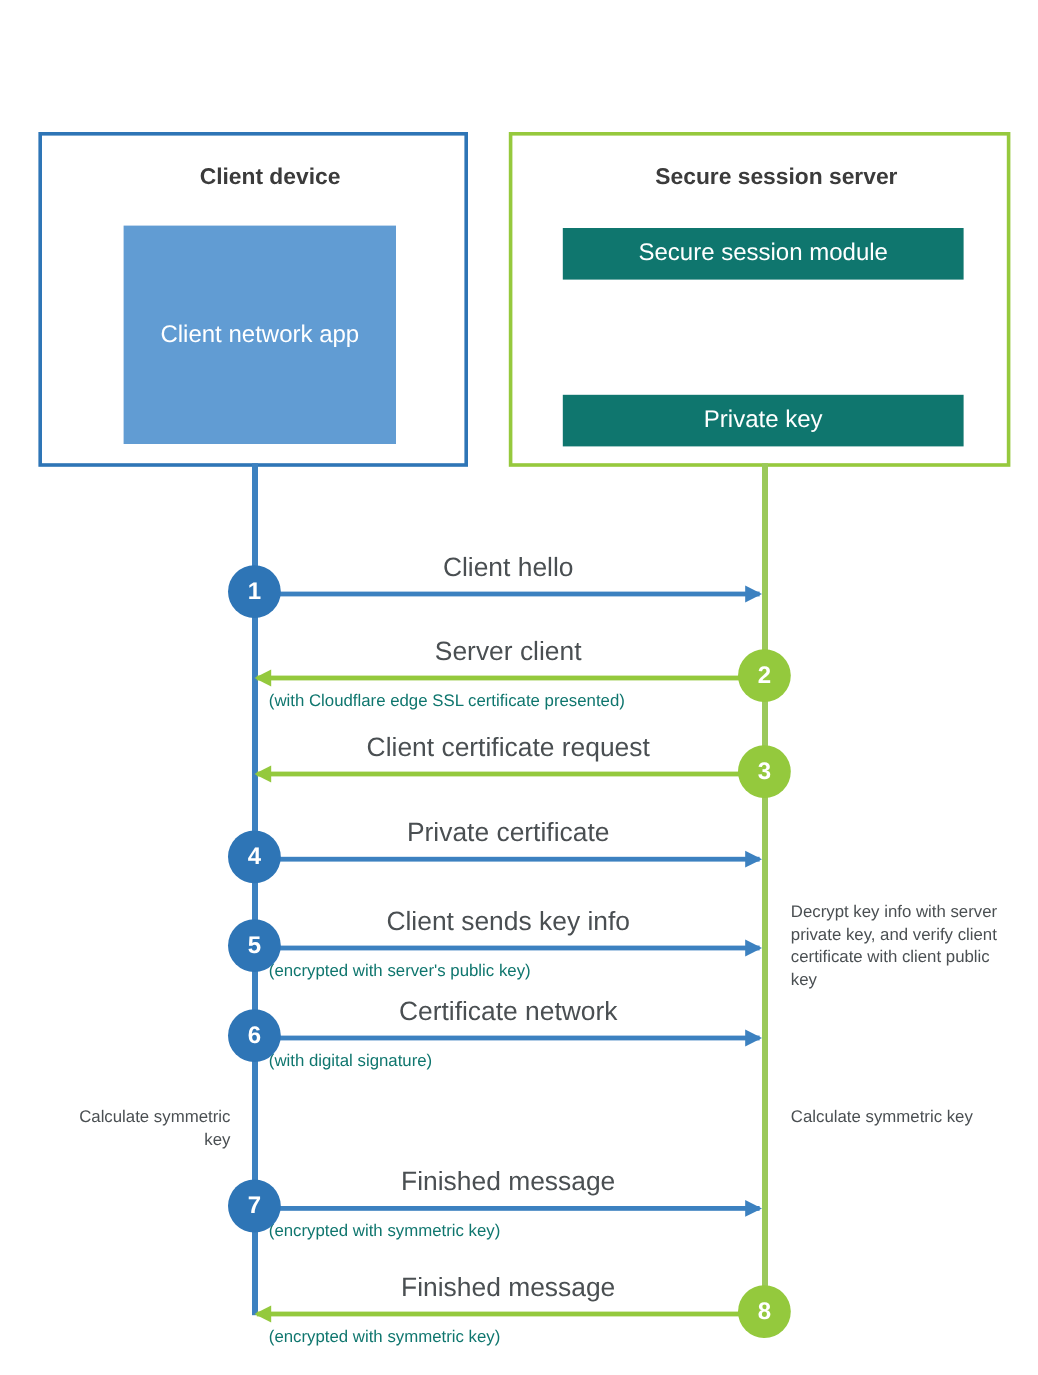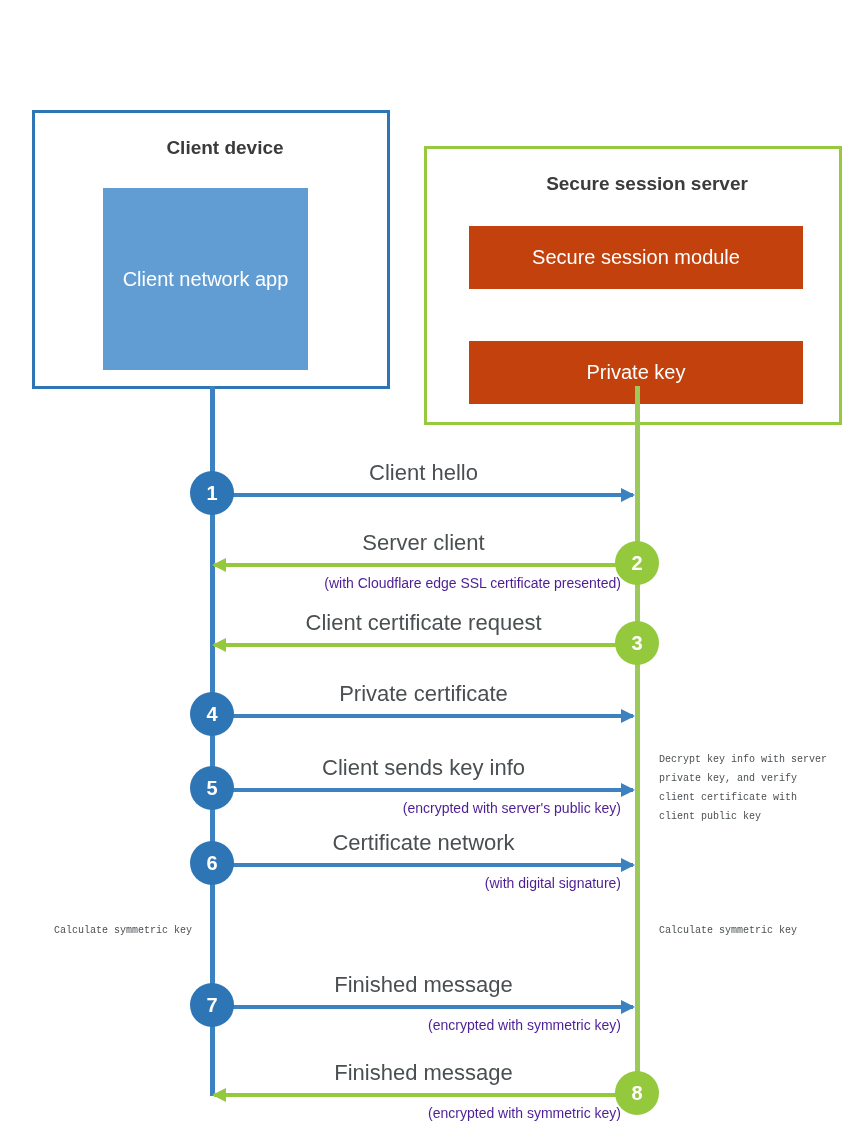--- a/index.html
+++ b/index.html
@@ -16,41 +16,41 @@
     position: absolute; left: 28px; top: 18px;
     font-size: 25px; font-weight: 400; color: #5b6063;
     letter-spacing: 0.1px; white-space: nowrap;
   }
 
   
   .party-box {
     position: absolute; background: #ffffff;
   }
   #client-box { left: 32px;  top: 110px; width: 358px; height: 279px; border: 3px solid #2E75B6; }
-  #server-box { left: 424px; top: 110px; width: 418px; height: 279px; border: 3px solid #96C93D; margin-top: 36px; }
+  #server-box { left: 424px; top: 110px; width: 418px; height: 279px; border: 3px solid #96C93D; }
 
   .party-title {
     position: absolute; left: 0; right: 0; top: 24px;
     text-align: center; font-size: 19px; font-weight: 700; color: #3b3b3b; padding-left: 28px;
   }
 
   #client-app {
-    position: absolute; left: 68px; top: 75px; width: 205px; height: 182px;
+    position: absolute; left: 68px; top: 75px; width: 227px; height: 182px;
     background: #619CD3; color: #ffffff; font-size: 20px; line-height: 28px;
     display: flex; align-items: center; justify-content: center; text-align: center;
   }
 
   .server-module {
-    position: absolute; left: 42px; width: 334px; height: 63px;
-    background: #c2410c; color: #ffffff; font-size: 20px;
+    position: absolute; left: 42px; width: 334px; height: 43px;
+    background: #0f766e; color: #ffffff; font-size: 20px;
     display: flex; align-items: center; justify-content: center; text-align: left;
   }
   #mod-0 { top: 77px; }
   #mod-1 { top: 140px; }
-  #mod-2 { top: 192px; }
+  #mod-2 { top: 216px; }
 
   
   .lifeline { position: absolute; width: 5px; }
   #lifeline-client { left: 210px; top: 386px; height: 710px; background: #3C81C0; }
   #lifeline-server { left: 635px; top: 386px; height: 710px; background: #9BC95A; }
 
   
   .msg { position: absolute; height: 0; }
 
   .msg-line { position: absolute; height: 4px; top: 0; }
@@ -61,36 +61,36 @@
   .msg.to-server .msg-head { left: 621px; border-left: 14px solid #3C81C0; }
 
   .msg.to-client .msg-line { left: 214px; width: 423px; background: #94C93D; }
   .msg.to-client .msg-head { left: 212px; border-right: 14px solid #94C93D; }
 
   .msg-label {
     position: absolute; left: 212px; width: 423px; top: -33px;
     text-align: center; font-size: 22px; color: #4a4f52; white-space: nowrap;
   }
   .msg-sub {
-    position: absolute; left: 198px; width: 423px; top: 12px;
-    text-align: right; font-size: 14px; color: #4c1d95; white-space: nowrap;
+    position: absolute; left: 224px; width: 423px; top: 12px;
+    text-align: left; font-size: 14px; color: #0f766e; white-space: nowrap;
   }
 
   
   .step {
     position: absolute; width: 44px; height: 44px; border-radius: 50%;
     color: #ffffff; font-size: 20px; font-weight: 700;
     display: flex; align-items: center; justify-content: center;
   }
   .step.client-side { left: 190px; background: #2E75B6; }
   .step.server-side { left: 615px; background: #94C93D; }
 
   
   .side-note {
-    position: absolute; font-size: 10px; line-height: 19px; color: #4a4f52; font-family: Liberation Mono, monospace;
+    position: absolute; font-size: 14px; line-height: 19px; color: #4a4f52;
   }
   .side-note.left  { text-align: right; }
   .side-note.right { text-align: left; }
 
   #note-decrypt   { left: 659px; top: 750px; width: 180px; }
   #note-calc-left { left: 42px;  top: 921px; width: 150px; }
   #note-calc-right{ left: 659px; top: 921px; width: 160px; }
 </style>
 </head>
 <body>

